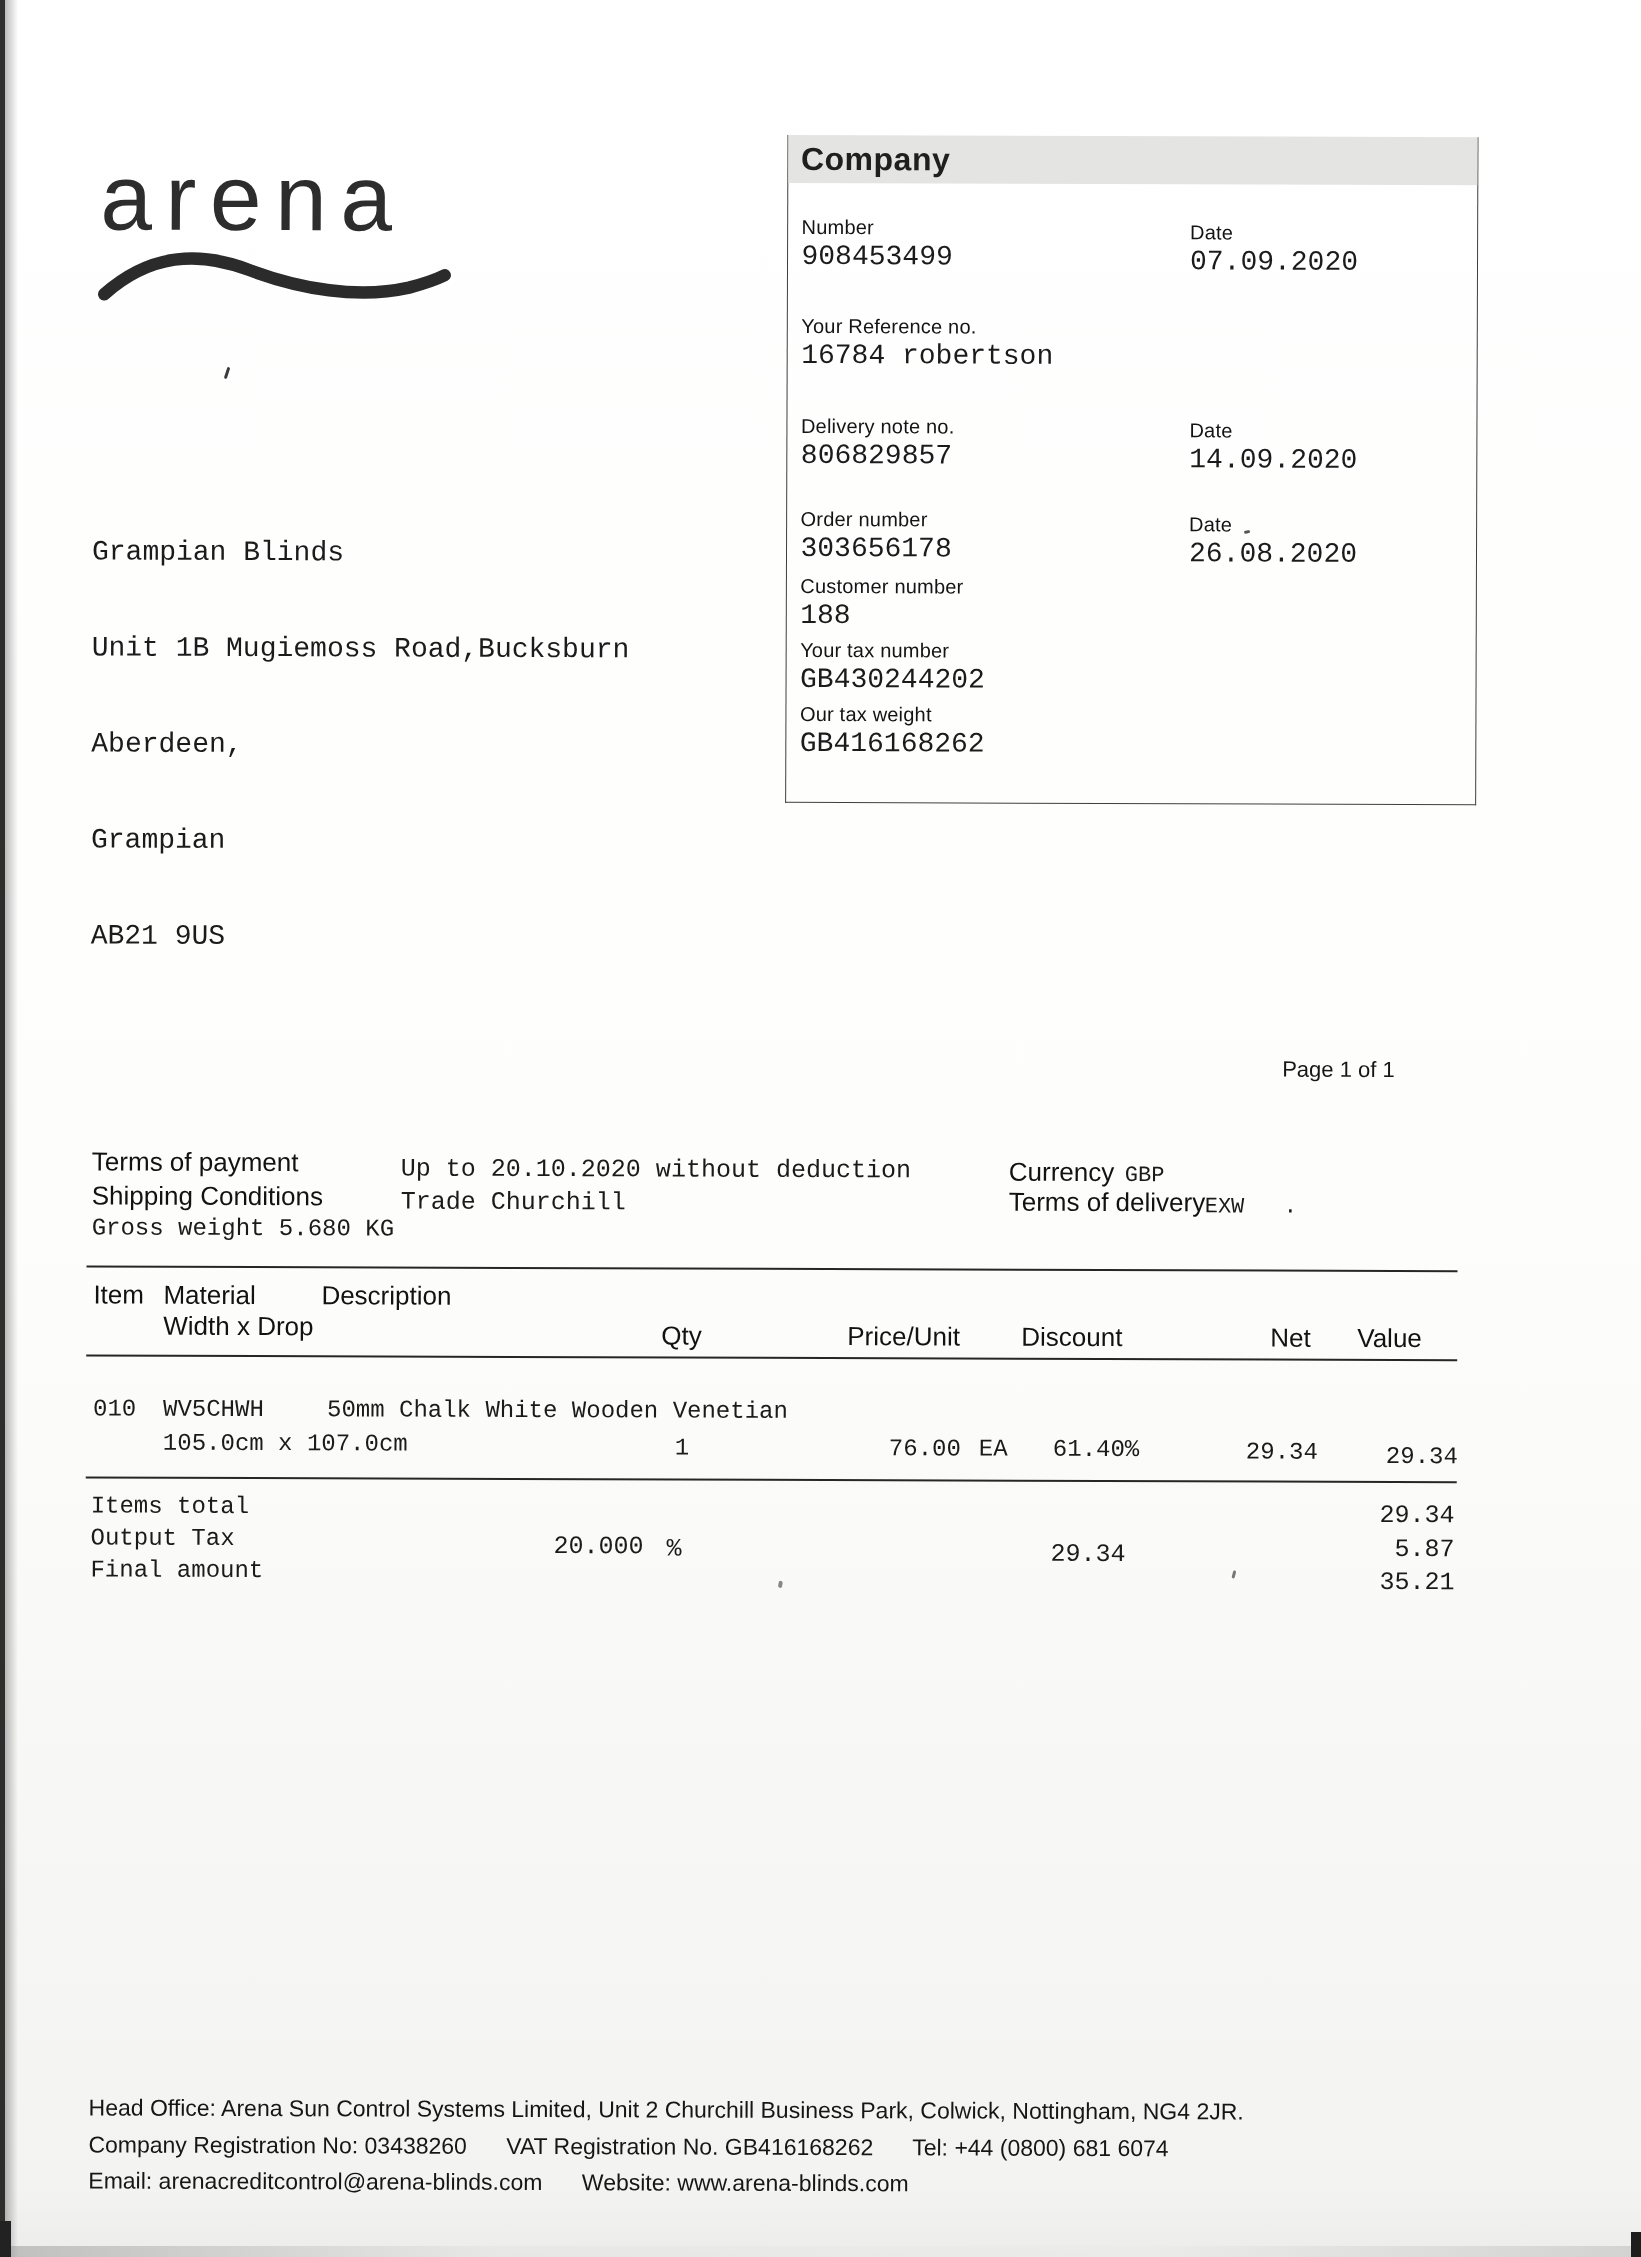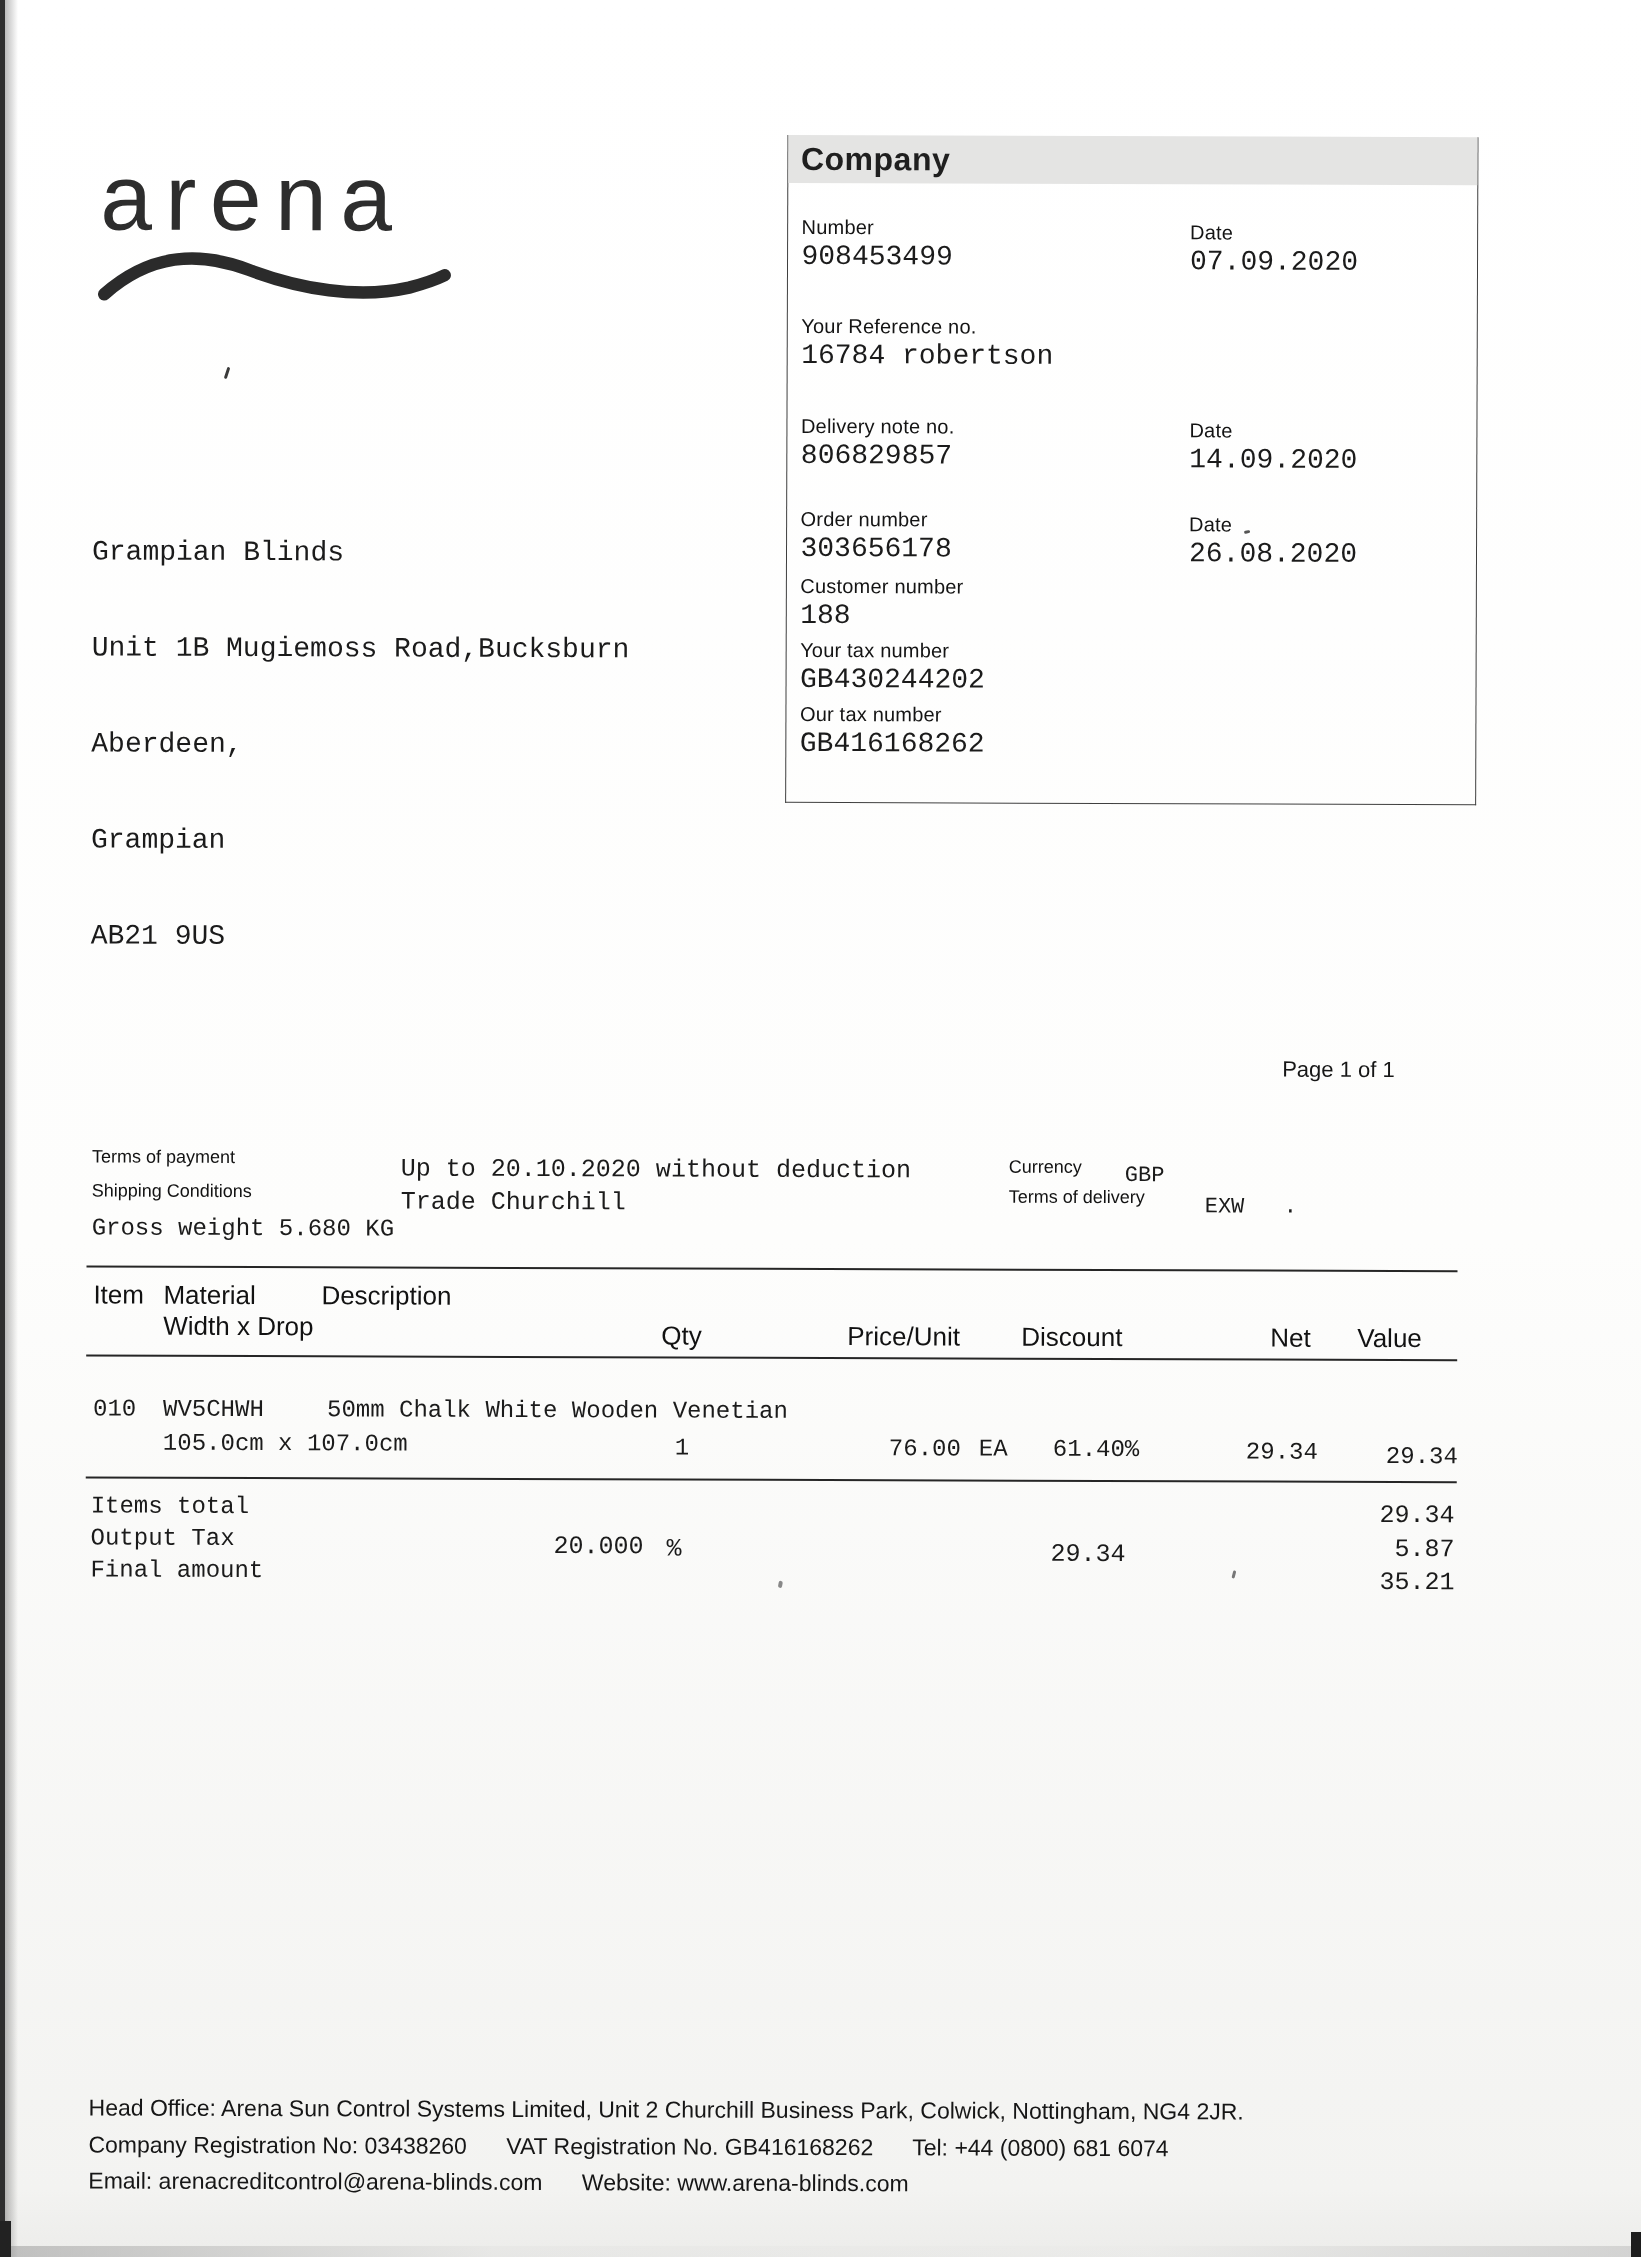--- a/index.html
+++ b/index.html
@@ -54,21 +54,21 @@
   .f{position:absolute;}
   .f .lab{display:block;font-size:20px;color:#141414;letter-spacing:0.2px;}
   .f .val{display:block;font-family:"Liberation Mono",monospace;font-size:28px;color:#1b1b1b;margin-top:1.9px;white-space:nowrap;}
 
   
   .addr{left:90px;top:475px;font-family:"Liberation Mono",monospace;font-size:28px;line-height:32px;color:#1b1b1b;white-space:pre;}
 
   .page-ind{left:1282px;top:1055px;font-size:22px;color:#161616;}
 
   
-  .sans-lab{font-size:18px;color:#121212;}
+  .sans-lab{font-size:26px;color:#121212;}
   .mono{font-family:"Liberation Mono",monospace;color:#1b1b1b;white-space:nowrap;}
 
   .rule{position:absolute;height:1.9px;background:#262626;}
 
   .hdr{font-size:26px;color:#121212;}
 
   .right-col{text-align:right;width:154px;}
 
   .footer-line{left:92px;font-size:23px;color:#161616;white-space:nowrap;}
   .footer-line .seg{margin-right:33px;}
@@ -137,21 +137,21 @@
         <span class="lab">Customer number</span>
         <span class="val">188</span>
       </div>
 
       <div class="f" style="left:13.5px;top:504px;">
         <span class="lab">Your tax number</span>
         <span class="val">GB430244202</span>
       </div>
 
       <div class="f" style="left:13.5px;top:568px;">
-        <span class="lab">Our tax number</span>
+        <span class="lab">Our tax weight</span>
         <span class="val">GB416168262</span>
       </div>
     </div>
 
     <div class="abs page-ind">Page 1 of 1</div>
 
     <div class="abs sans-lab" style="left:92px;top:1149px;">Terms of payment</div>
     <div class="abs mono" style="left:401px;top:1156px;font-size:25px;">Up to 20.10.2020 without deduction</div>
     <div class="abs sans-lab" style="left:92px;top:1183px;">Shipping Conditions</div>
     <div class="abs mono" style="left:401px;top:1189px;font-size:25px;">Trade Churchill</div>

